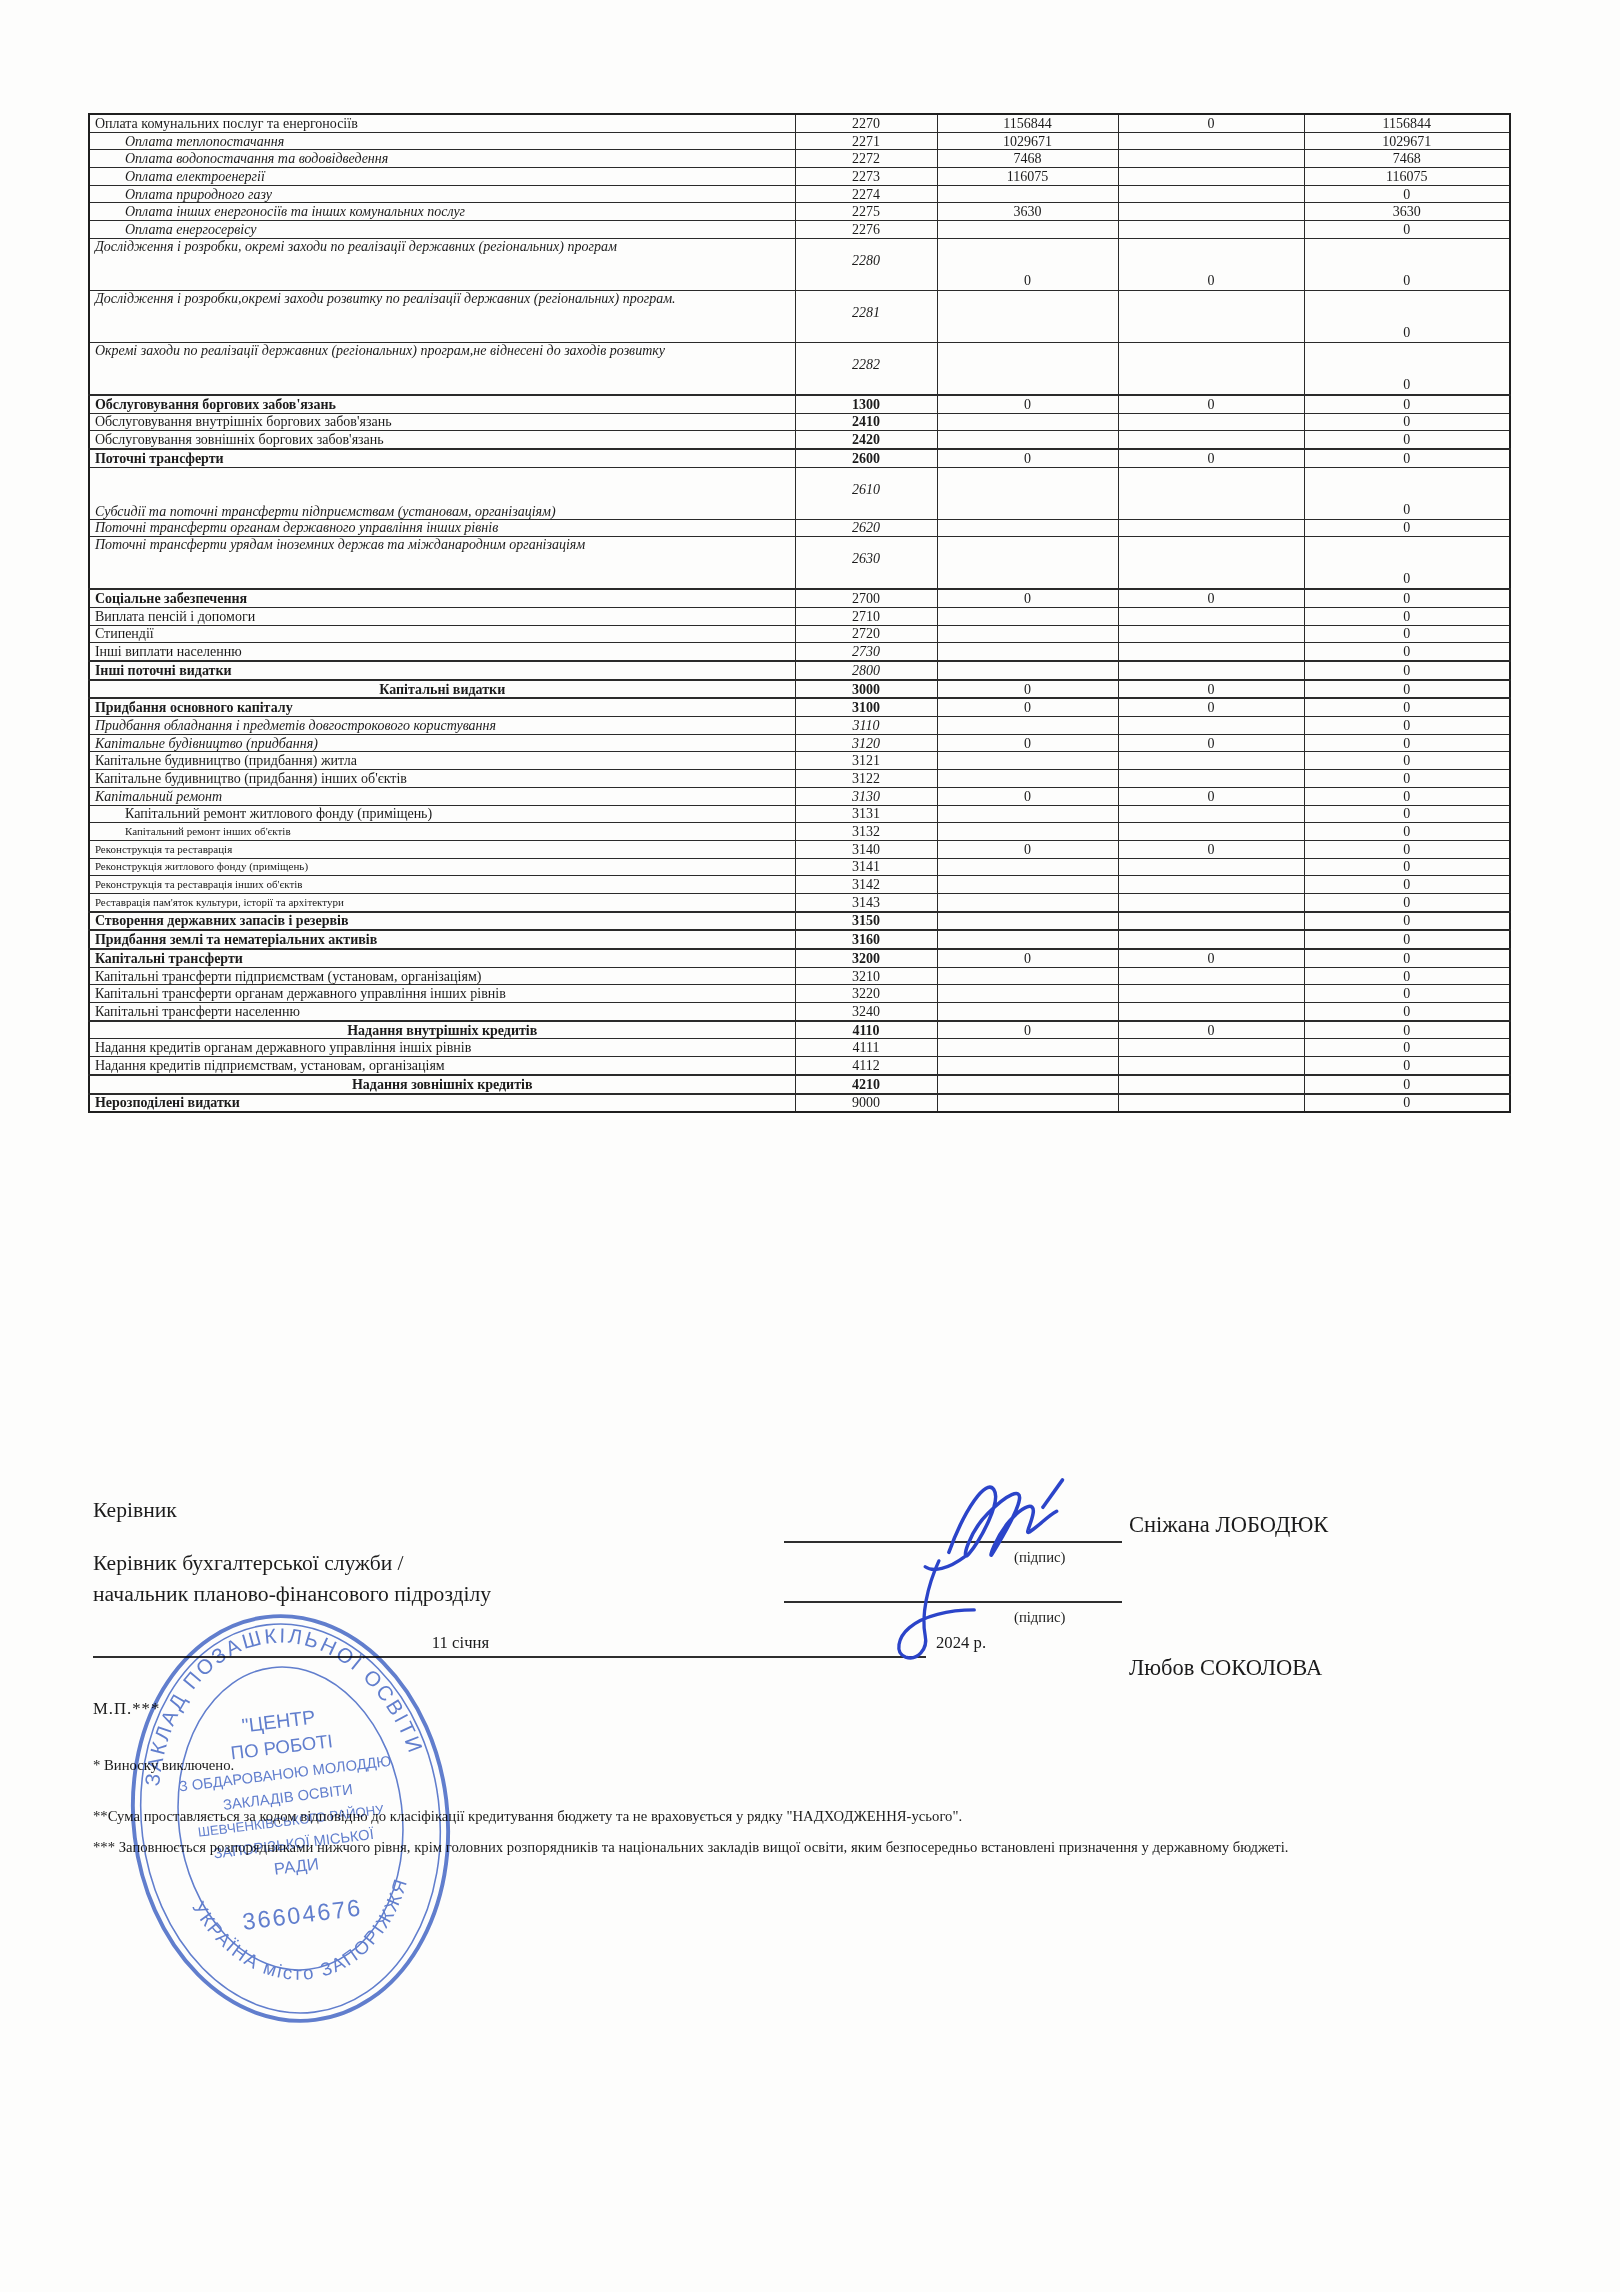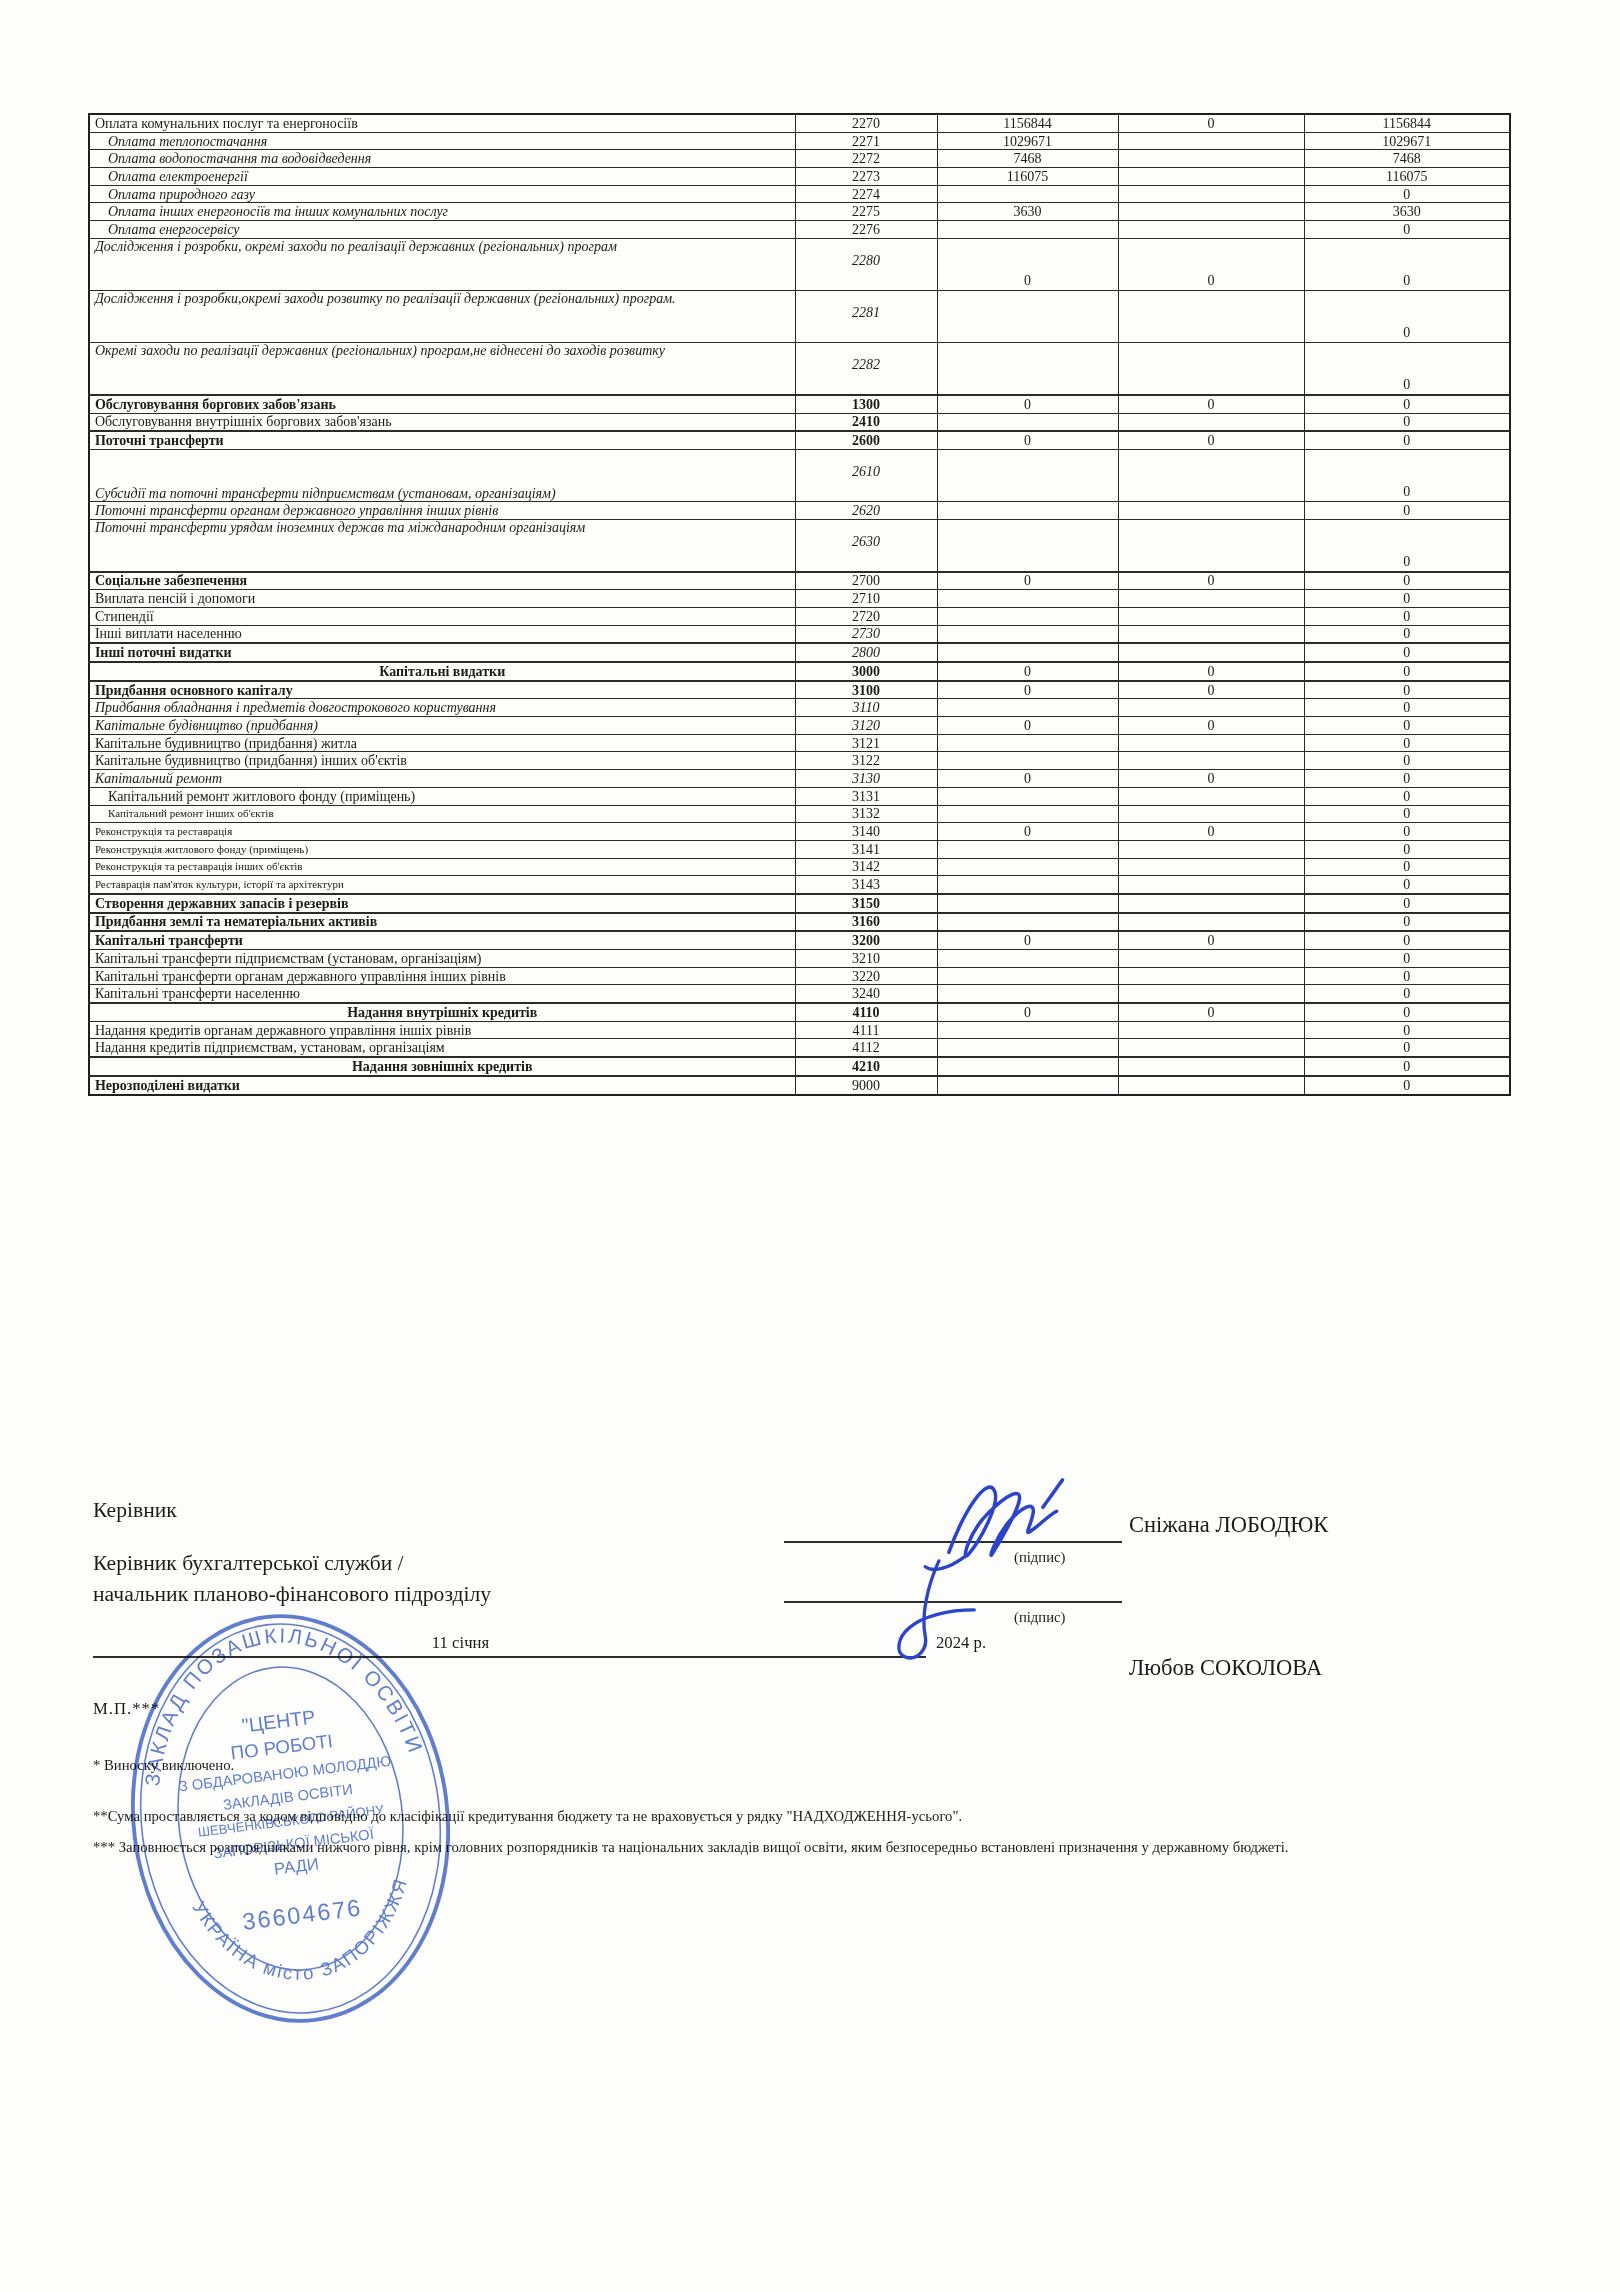--- a/index.html
+++ b/index.html
@@ -15,21 +15,21 @@
   tr.h2 td{height:37px;} tr.h3 td{height:53px;}
   tr.h2 td.v,tr.h3 td.v{vertical-align:bottom;padding-bottom:2px;}
   tr.h2 td.code,tr.h3 td.code{vertical-align:top;padding-top:14px;}
   tr.h2 td.lbl,tr.h3 td.lbl{vertical-align:top;}
   tr.lv td.lbl{vertical-align:bottom;}
   tr.em td.lbl{font-style:italic;}
   td.code.i{font-style:italic;}
   td.code.cb{font-weight:bold;}
   tr.b td.lbl{font-weight:bold;}
   tr.ctr td.lbl{text-align:center;}
-  td.lbl.ind{padding-left:18px;}
+  td.lbl.ind{padding-left:35px;}
   td.lbl.sm{font-size:11px;}
   tr.b td,tr.ctr td{border-top-width:2px;}
 
   
   .abs{position:absolute;}
   .sig-label{font-size:21.6px;}
   .k1{left:93px;top:1498px;}
   .k2a{left:93px;top:1551px;}
   .k2b{left:93px;top:1582px;}
   .sigline{border-bottom:2px solid #2e2e2e;height:0;}
@@ -147,20 +147,27 @@
         <tr class="b">
           <td class="lbl">Обслуговування боргових забов'язань</td>
           <td class="code cb">1300</td>
           <td class="v">0</td>
           <td class="v">0</td>
           <td class="v">0</td>
         </tr>
         <tr class="">
           <td class="lbl">Обслуговування внутрішніх боргових забов'язань</td>
           <td class="code cb">2410</td>
+          <td class="v"></td>
+          <td class="v"></td>
+          <td class="v">0</td>
+        </tr>
+        <tr class="">
+          <td class="lbl">Обслуговування зовнішніх боргових забов'язань</td>
+          <td class="code cb">2420</td>
           <td class="v"></td>
           <td class="v"></td>
           <td class="v">0</td>
         </tr>
         <tr class="b">
           <td class="lbl">Поточні трансферти</td>
           <td class="code cb">2600</td>
           <td class="v">0</td>
           <td class="v">0</td>
           <td class="v">0</td>

